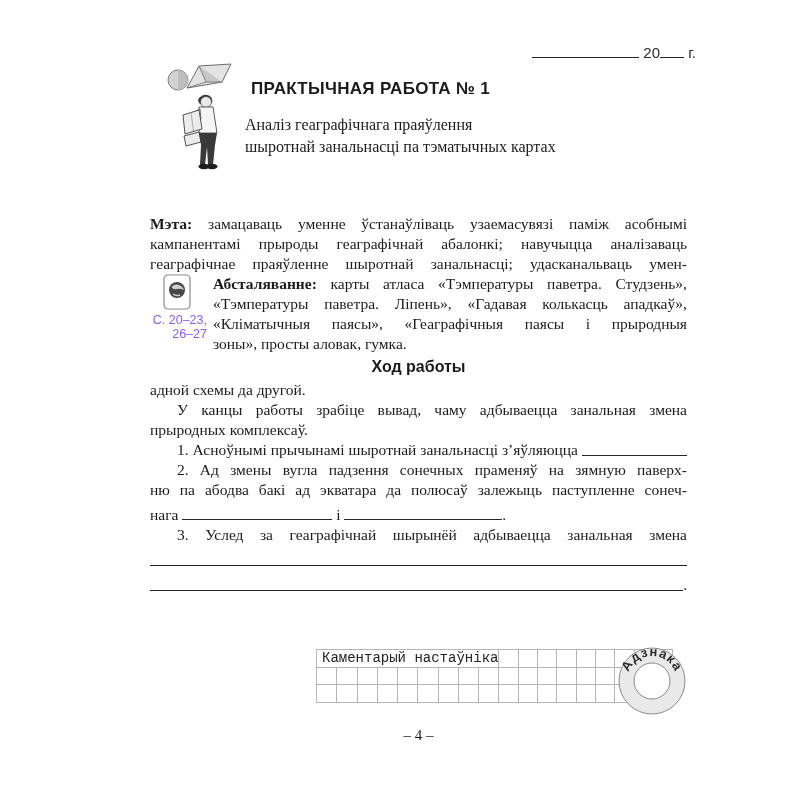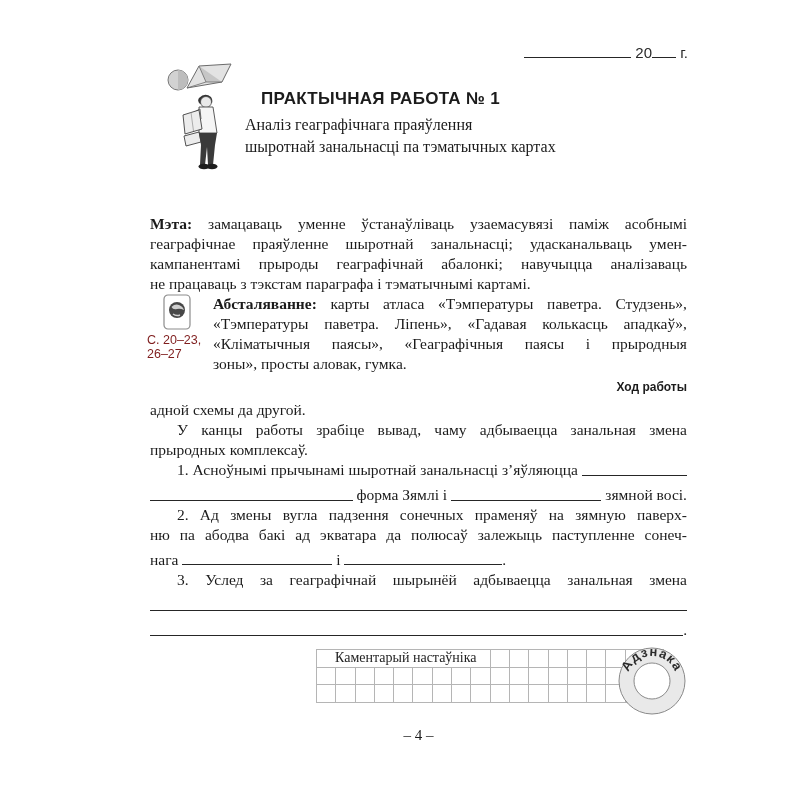--- a/index.html
+++ b/index.html
@@ -1,51 +1,51 @@
 <!DOCTYPE html>
 <html><head>
 <meta charset="utf-8">
 <style>
   html,body{margin:0;padding:0;background:#fff;}
   .sheet{position:relative;width:800px;height:800px;background:#ffffff;
          font-family:"Liberation Serif",serif;color:#1b1b1b;overflow:hidden;}
 
   
-  .date-line{position:absolute;top:44px;right:112px;font-family:"Liberation Sans",sans-serif;
+  .date-line{position:absolute;top:44px;right:104px;font-family:"Liberation Sans",sans-serif;
              font-size:15px;color:#2a2a2a;}
-  .title{position:absolute;left:245px;top:73px;margin:16px;
+  .title{position:absolute;left:245px;top:73px;margin:6px;
          font-family:"Liberation Sans",sans-serif;font-weight:bold;font-size:17px;letter-spacing:.3px;}
   .subtitle{position:absolute;left:245px;top:114px;font-family:Liberation Serif, serif;
             font-size:16px;line-height:22px;}
   .map-icon{position:absolute;left:165px;top:62px;}
   .person-icon{position:absolute;left:179px;top:93px;}
 
   
   .content{position:absolute;left:150px;top:170px;width:537px;margin-top:44px;}
   .pl{height:20px;line-height:20px;font-size:15.5px;}
   .jst{text-align:justify;text-align-last:justify;}
   .ind{padding-left:27px;}
   .tall{margin-top:5px;}
   .fx{display:flex;align-items:flex-end;}
   .fx .txt{white-space:pre;}
   .bd{font-weight:bold;}
   .blank{display:inline-block;height:12px;border-bottom:1.3px solid #262626;}
   .fx .blank{margin-bottom:4px;}
   .blank.fill{flex:1 1 20px;}
-  .heading{font-family:"Liberation Sans",sans-serif;font-weight:bold;font-size:12px;
-           text-align:right;height:24px;line-height:24px;margin:1px 0;}
+  .heading{font-family:"Liberation Sans",sans-serif;font-weight:bold;font-size:16px;
+           text-align:center;height:24px;line-height:24px;margin:1px 0;}
   .equip{position:relative;margin-left:63px;}
-  .mnote{position:absolute;left:-66px;top:0px;width:60px;text-align:left;
-         font-family:"Liberation Sans",sans-serif;font-size:12.5px;line-height:14px;color:#7f1d1d;}
+  .mnote{position:absolute;left:-66px;top:0px;width:60px;text-align:right;
+         font-family:"Liberation Sans",sans-serif;font-size:12.5px;line-height:14px;color:#8b5cf6;}
   .mnote .atlas-icon{margin:0 auto 3px;width:28px;height:36px;}
 
   
   .ctable{position:absolute;left:316px;top:649px;border-collapse:collapse;}
   .ctable td{width:18.3px;height:16.6px;border:1px solid #b5b5b5;padding:0;}
-  .ctable td.lbl{font-family:Liberation Serif, serif;font-size:14px;color:#222;
+  .ctable td.lbl{font-family:Liberation Mono, monospace;font-size:14px;color:#222;
                  white-space:nowrap;padding:0 0 0 5px;text-align:center;}
 
   .stamp{position:absolute;left:616px;top:645px;}
   .pageno{position:absolute;left:150px;top:727px;width:537px;text-align:center;
           font-size:15px;color:#1b1b1b;}
 </style>
 </head>
 <body>
 
 <div class="sheet">
@@ -80,23 +80,22 @@
   <h1 class="title">ПРАКТЫЧНАЯ РАБОТА № 1</h1>
 
   <div class="subtitle">
     <div>Аналіз геаграфічнага праяўлення</div>
     <div>шыротнай занальнасці па тэматычных картах</div>
   </div>
 
   <div class="content">
     <div class="para">
         <div class="pl jst"><span class="txt bd">Мэта:</span><span class="txt"> замацаваць уменне ўстанаўліваць узаемасувязі паміж асобнымі</span></div>
+        <div class="pl jst"><span class="txt">кампанентамі прыроды геаграфічнай абалонкі; навучыцца аналізаваць</span></div>
         <div class="pl jst"><span class="txt">геаграфічнае праяўленне шыротнай занальнасці; удасканальваць умен-</span></div>
-        <div class="pl jst"><span class="txt">кампанентамі прыроды геаграфічнай абалонкі; навучыцца аналізаваць</span></div>
-        <div class="pl"><span class="txt">не працаваць з тэкстам параграфа і тэматычнымі картамі.</span></div>
       </div>
 
     <div class="equip">
       <div class="mnote">
         <div class="atlas-icon">
           <svg width="28" height="36" viewBox="0 0 28 36">
             <rect x="1" y="1" width="26" height="34" rx="4" fill="#ffffff" stroke="#8c8c8c" stroke-width="1.2"></rect>
             <circle cx="14" cy="16" r="8" fill="#474747"></circle>
             <path d="M8.5,13 Q12,9.5 16,11 Q20,12.5 21,16 Q17,14 14,15 Q10,16 8.5,13 Z" fill="#cfcfcf"></path>
             <path d="M10,20 Q13,22.5 17,21" stroke="#cfcfcf" stroke-width="1.5" fill="none"></path>
@@ -119,26 +118,20 @@
         <div class="pl"><span class="txt">адной схемы да другой.</span></div>
       </div>
     <div class="para">
         <div class="pl jst ind"><span class="txt">У канцы работы зрабіце вывад, чаму адбываецца занальная змена</span></div>
         <div class="pl"><span class="txt">прыродных комплексаў.</span></div>
       </div>
     <div class="para">
         <div class="pl ind fx">
           <span class="txt">1. Асноўнымі прычынамі шыротнай занальнасці з’яўляюцца </span>
           <span class="blank fill"></span>
-        </div>
-        <div class="pl tall fx">
-          <span class="blank fill" style="flex-grow: 1.4;"></span>
-          <span class="txt"> форма Зямлі і </span>
-          <span class="blank fill" style="flex-grow: 1;"></span>
-          <span class="txt"> зямной восі.</span>
         </div>
       </div>
     <div class="para">
         <div class="pl jst ind"><span class="txt">2. Ад змены вугла падзення сонечных праменяў на зямную паверх-</span></div>
         <div class="pl jst"><span class="txt">ню па абодва бакі ад экватара да полюсаў залежыць паступленне сонеч-</span></div>
         <div class="pl tall"><span class="txt">нага </span><span class="blank" style="width: 150px;"></span><span class="txt"> і </span><span class="blank" style="width: 158px;"></span><span class="txt">.</span></div>
       </div>
     <div class="para">
         <div class="pl jst ind"><span class="txt">3. Услед за геаграфічнай шырынёй адбываецца занальная змена</span></div>
         <div class="pl tall fx">

